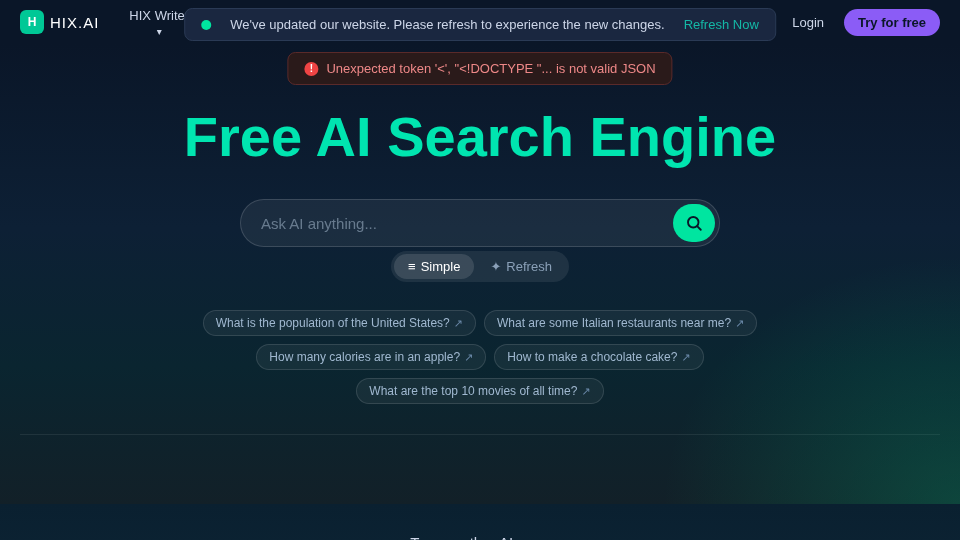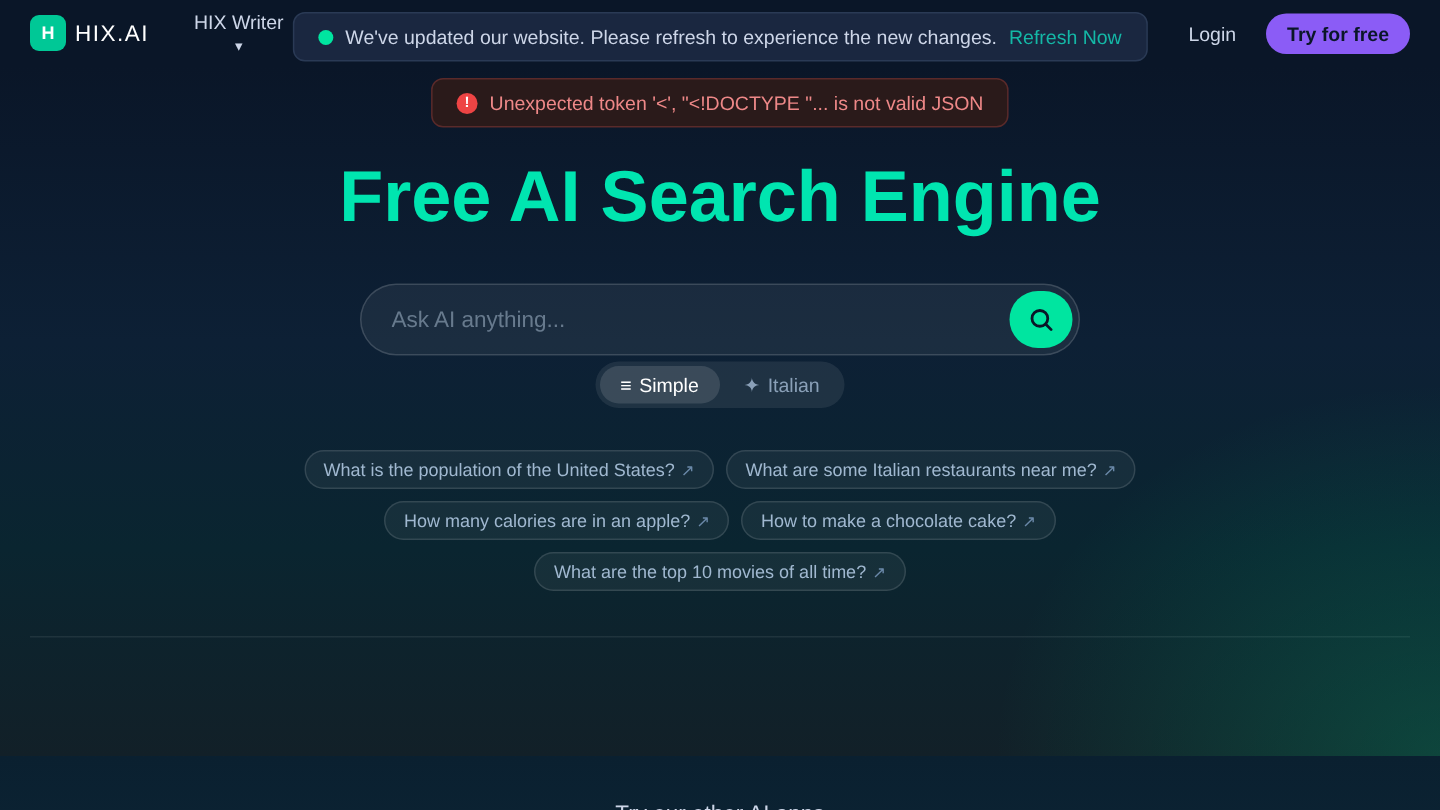--- a/index.html
+++ b/index.html
@@ -80,21 +80,21 @@
     }
 
     
     .notification-banner {
       background: #1a2740;
       border: 1px solid #2a3a55;
       border-radius: 8px;
       padding: 8px 16px;
       display: flex;
       align-items: center;
-      gap: 8px;
+      gap: 19px;
       font-size: 13px;
       color: #cdd6e8;
       position: absolute;
       top: 8px;
       left: 50%;
       transform: translateX(-50%);
       white-space: nowrap;
       z-index: 100;
     }
     .notification-banner .green-dot {
@@ -156,21 +156,21 @@
       content: '';
       position: absolute;
       bottom: 0;
       right: 0;
       width: 300px;
       height: 250px;
       background: radial-gradient(ellipse at 100% 100%, rgba(0,180,120,0.25) 0%, transparent 70%);
       pointer-events: none;
     }
     .hero-title {
-      font-size: 48px;
+      font-size: 56px;
       font-weight: 700;
       color: #00e5b0;
       text-align: center;
       margin-bottom: 30px;
     }
 
     
     .search-bar-wrap {
       width: 100%;
       max-width: 480px;
@@ -334,21 +334,21 @@
     </button>
   </div>
 
   <div class="mode-toggle">
     <div class="mode-btn active">
       <span>≡</span>
       <span>Simple</span>
     </div>
     <div class="mode-btn inactive">
       <span>✦</span>
-      <span>Italian</span>
+      <span>Refresh</span>
     </div>
   </div>
 
   <div class="suggestions">
     <div class="chip">
       <span>What is the population of the United States?</span>
       <span class="arrow">↗</span>
     </div>
     <div class="chip">
       <span>What are some Italian restaurants near me?</span>

